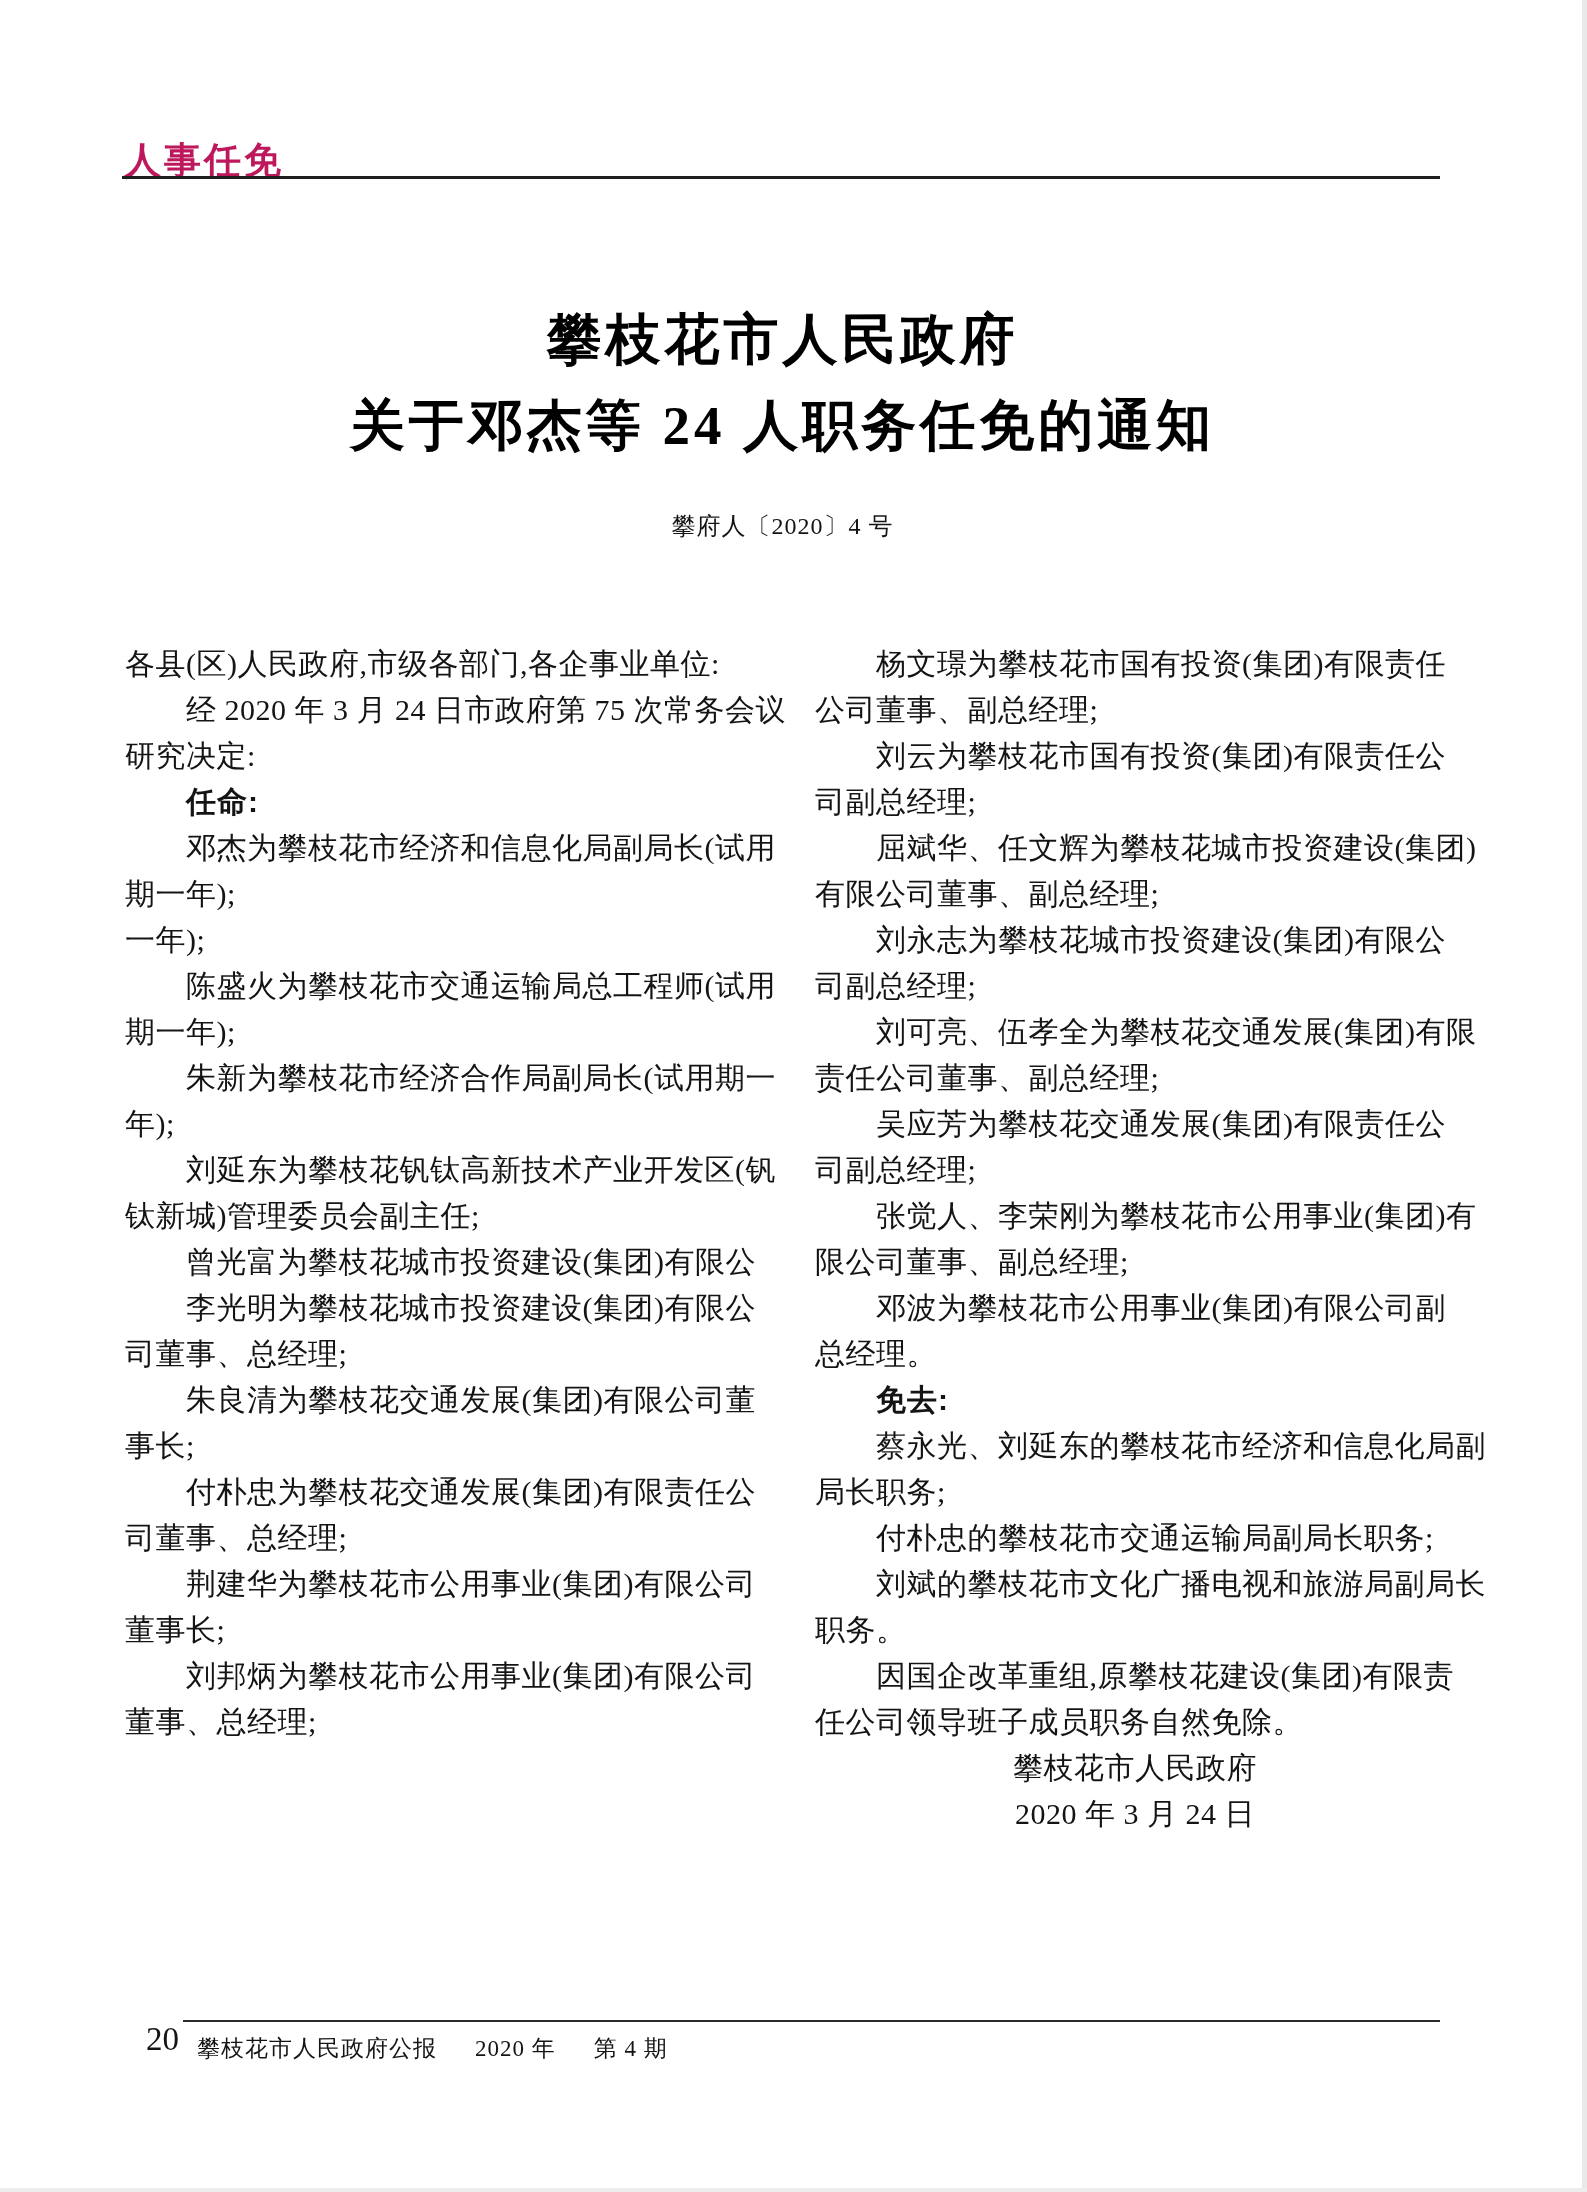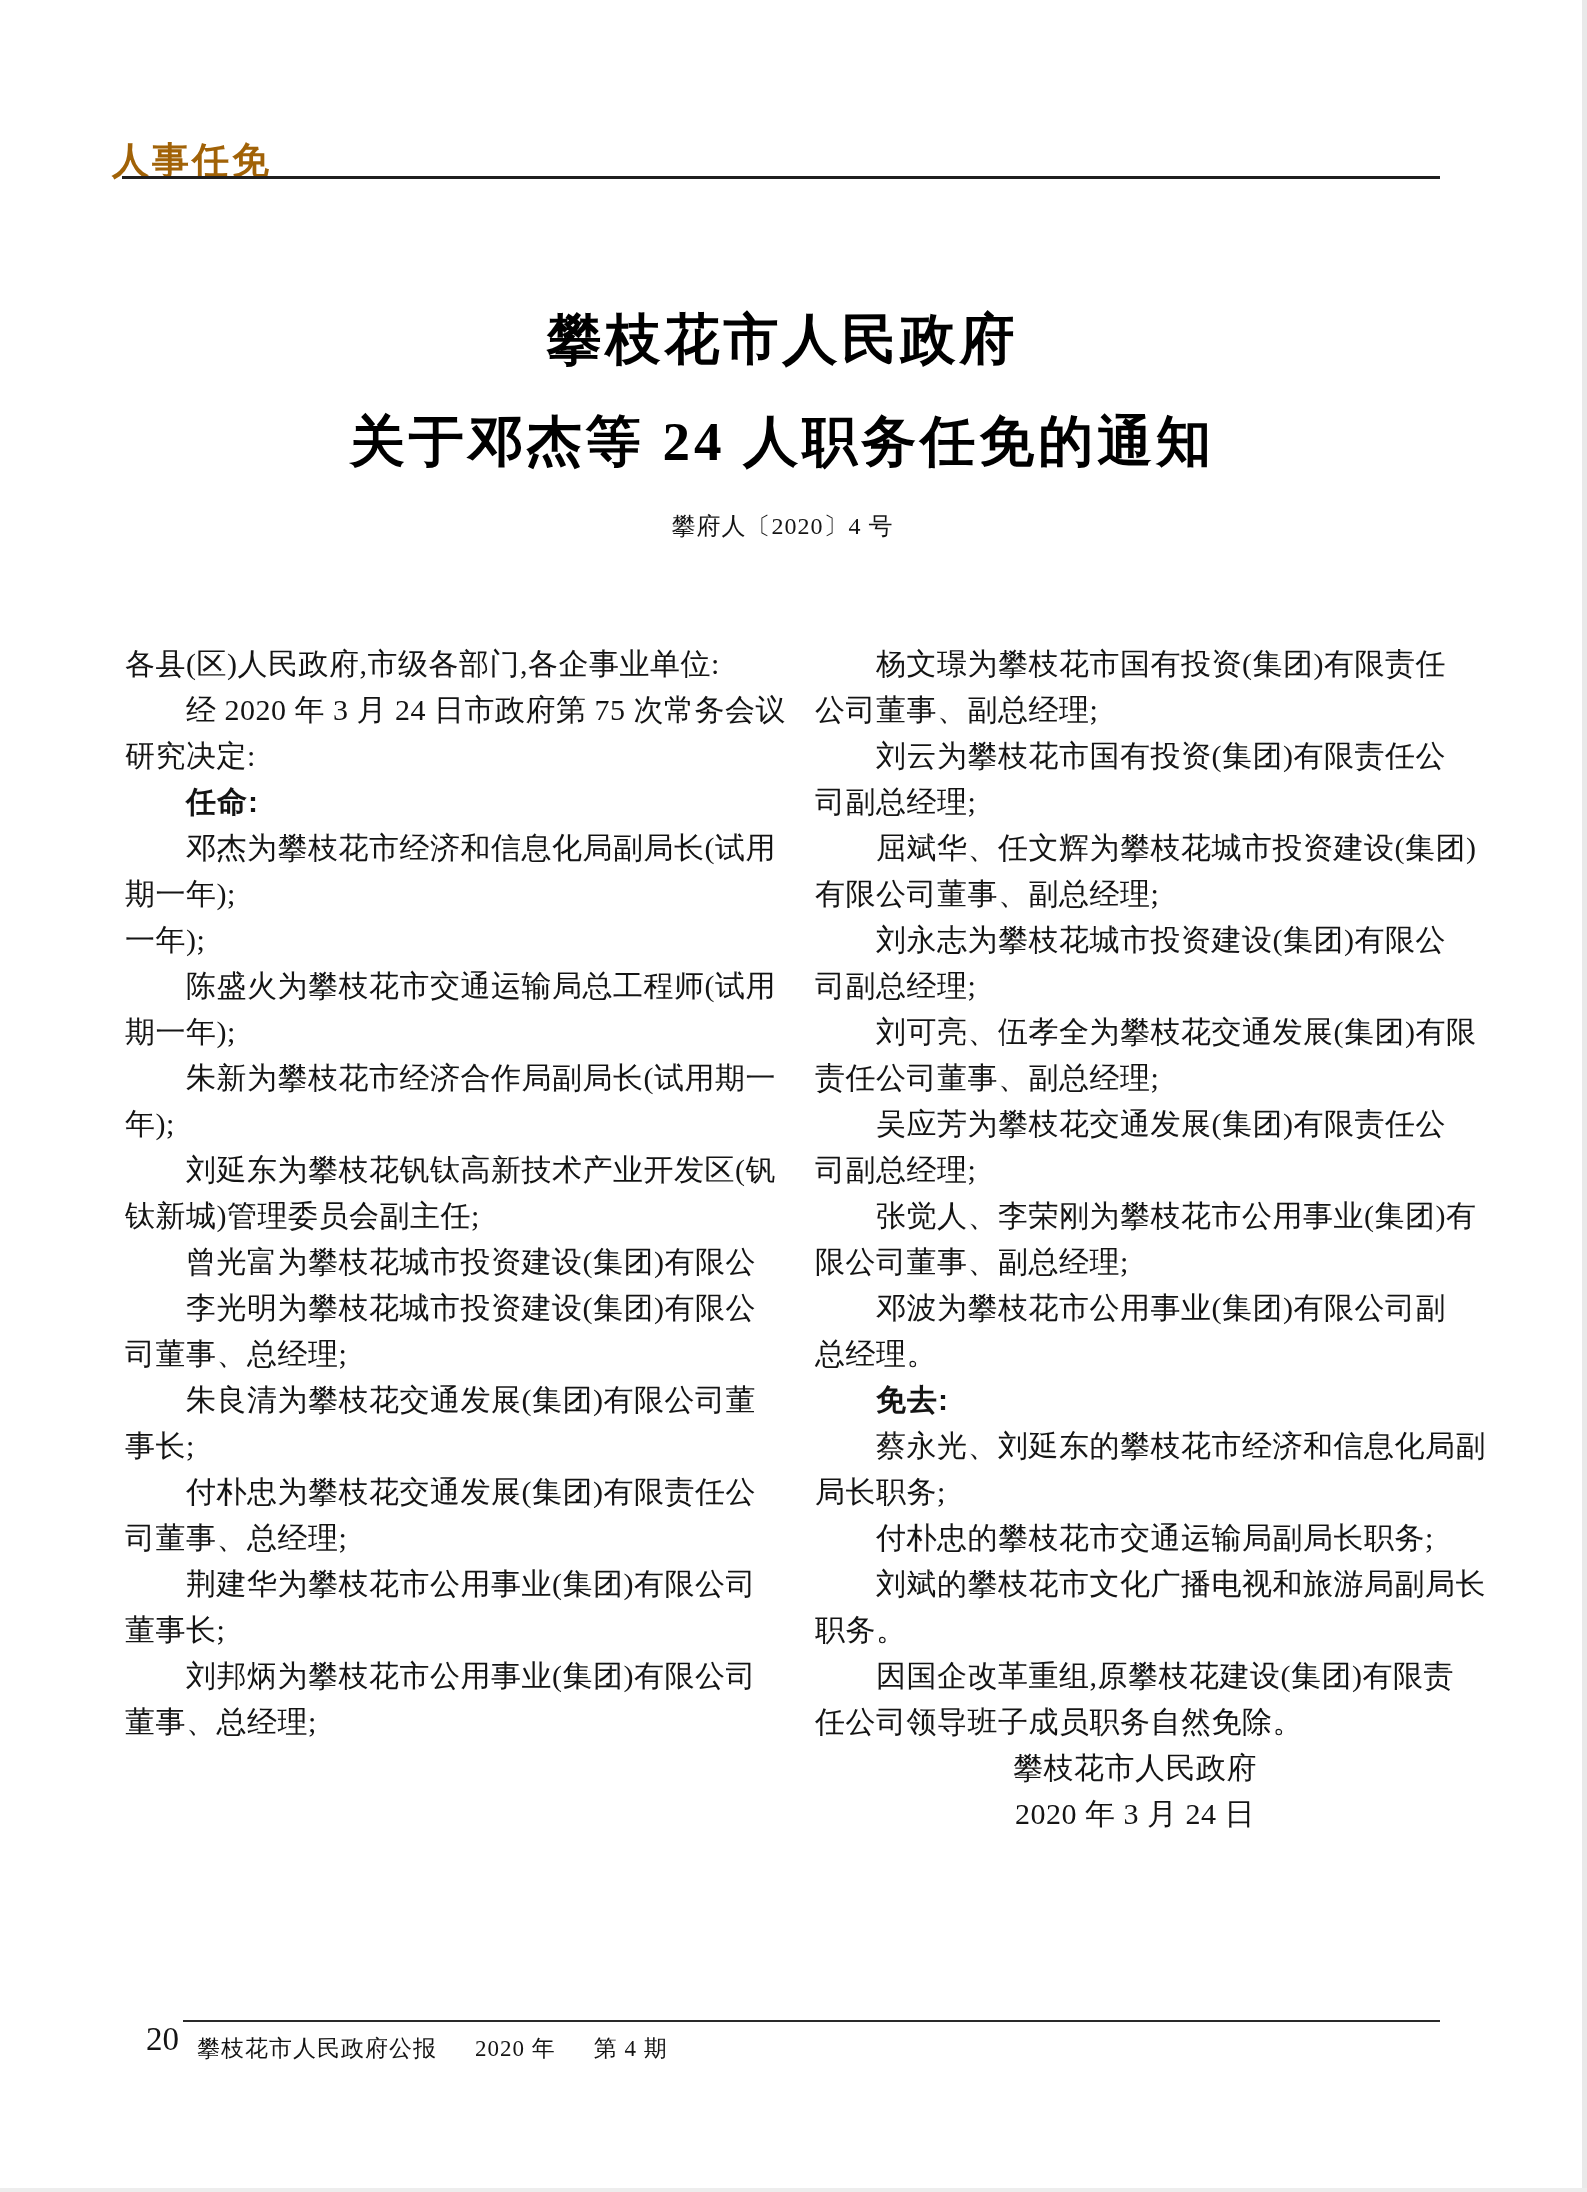--- a/index.html
+++ b/index.html
@@ -7,34 +7,34 @@
     width:1587px;height:2192px;background:#ffffff;position:relative;
     font-family:"Liberation Serif","DejaVu Serif",serif;color:#141414;
     overflow:hidden;
   }
   
   .edge-right{position:absolute;right:0;top:0;width:5px;height:100%;background:#e9e9e9;}
   .edge-bottom{position:absolute;left:0;bottom:0;width:100%;height:4px;background:#ededed;}
 
   
   .section-label{
-    position:absolute;left:112px;top:136px;
+    position:absolute;left:124px;top:136px;
     font-family:"Liberation Sans","DejaVu Sans",sans-serif;
-    font-weight:bold;font-size:37px;letter-spacing:3px;color:#a16207;
+    font-weight:bold;font-size:37px;letter-spacing:3px;color:#be185d;
   }
   .head-rule{position:absolute;left:122px;top:176px;width:1318px;height:3px;background:#1f1f1f;}
 
   
   .doc-title{
     position:absolute;left:125px;width:1315px;text-align:center;
     font-weight:bold;font-size:55px;letter-spacing:4px;color:#000;
     white-space:nowrap;
   }
   .doc-title.l1{top:303px;}
-  .doc-title.l2{top:389px;margin-top:16px;}
+  .doc-title.l2{top:389px;}
   .doc-number{
     position:absolute;left:125px;width:1315px;text-align:center;
     font-size:24px;top:510px;letter-spacing:1px;
   }
 
   
   .col{position:absolute;top:641px;width:640px;}
   .col.left{left:125px;}
   .col.right{left:815px;}
   .bline{

